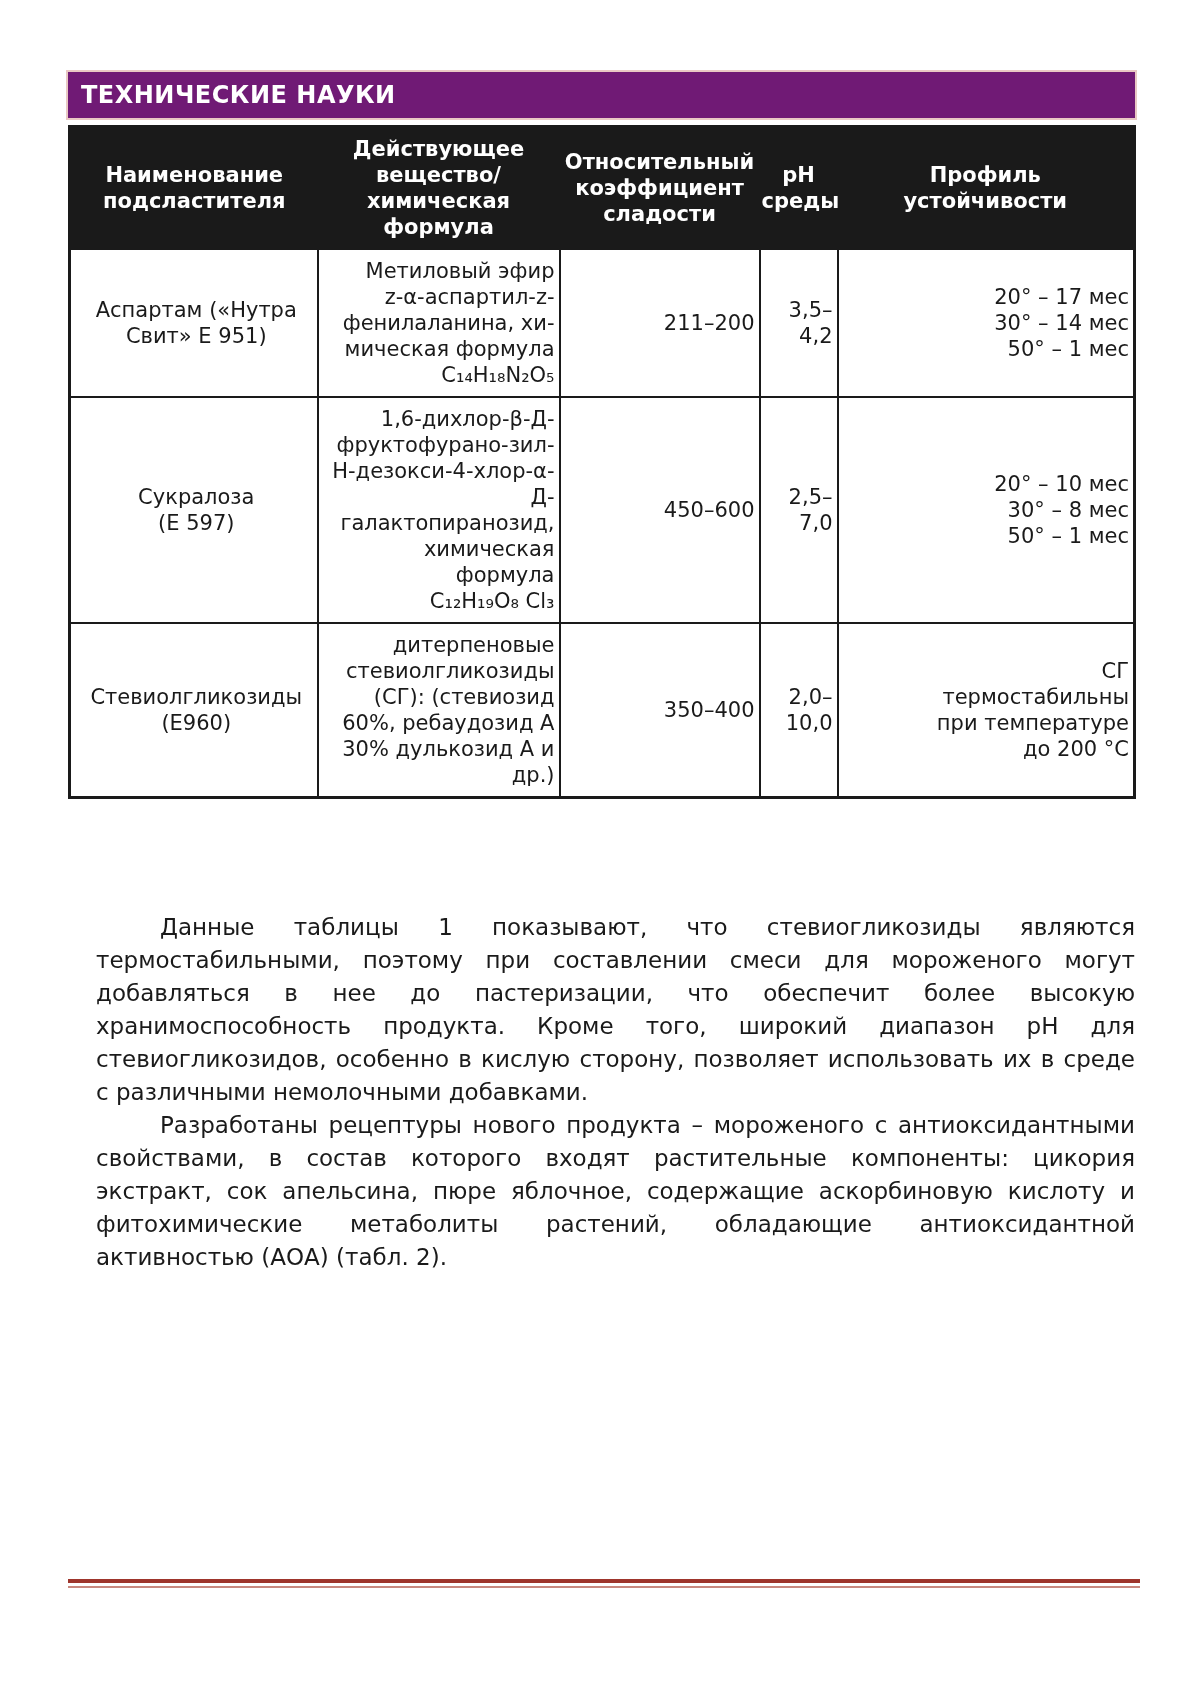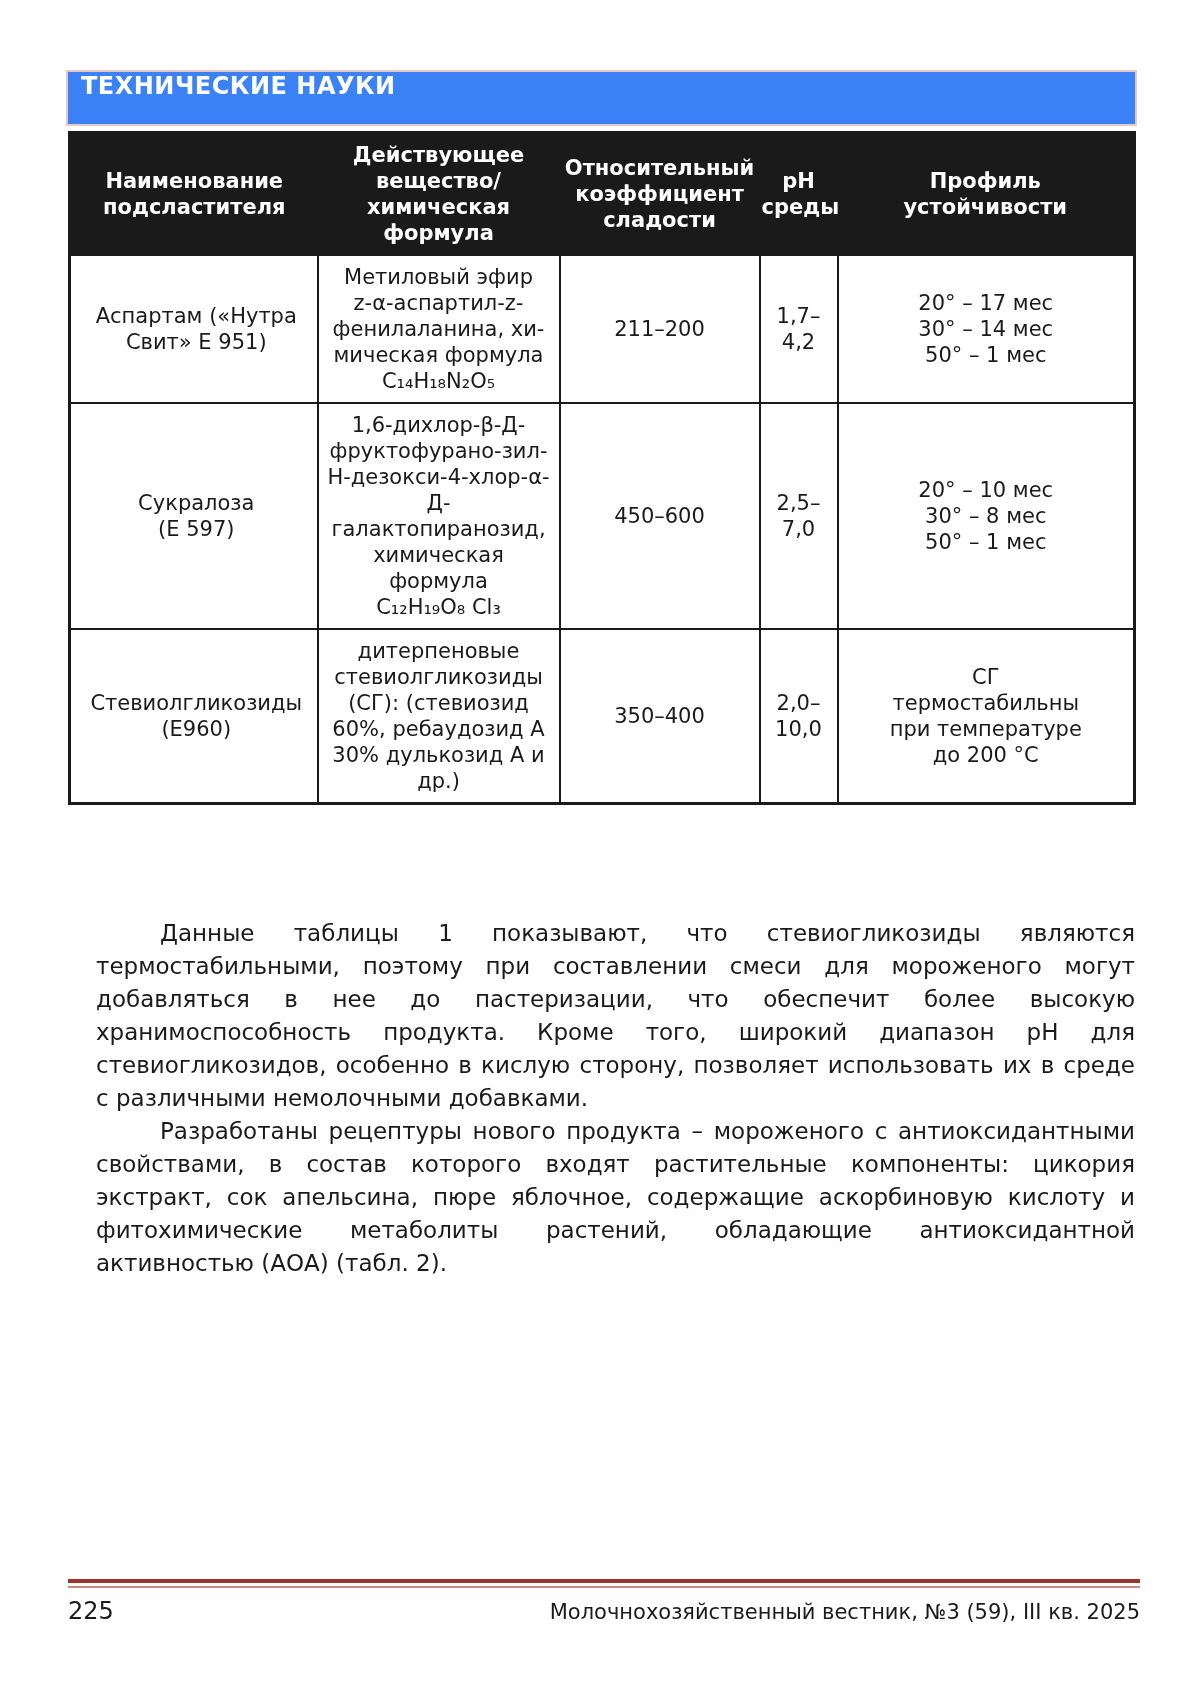--- a/index.html
+++ b/index.html
@@ -13,24 +13,25 @@
     overflow: hidden;
   }
   .content {
     position: absolute;
     left: 68px;
     top: 0;
     width: 1067px;
   }
   .section-band {
     margin-top: 72px;
-    height: 52px;
-    background: #3b82f6;
+    height: 46px;
+    background: #701a75;
     box-shadow: 0 0 0 2px #e9c8c4;
     display: flex;
+    align-items: center;
   }
   .section-band span {
     color: #ffffff;
     font-weight: bold;
     font-size: 24px;
     letter-spacing: 0.5px;
     padding-left: 13px;
   }
   .table-caption {
     margin-top: 10px;
@@ -54,21 +55,21 @@
     text-align: center;
     vertical-align: middle;
     white-space: pre-line;
     padding: 8px 2px;
     height: 88px;
   }
   table.sweeteners td {
     border: 2px solid #1a1a1a;
     font-size: 21px;
     line-height: 26px;
-    text-align: center;
+    text-align: right;
     vertical-align: middle;
     white-space: pre-line;
     padding: 8px 4px;
   }
   table.sweeteners td.cell-name {
     text-align: center;
     padding-left: 9px;
   }
   tr.row-1 td { height: 117px; }
   tr.row-2 td { height: 138px; }
@@ -143,21 +144,21 @@
       <tbody>
         <tr class="row-1">
           <td class="cell-name">Аспартам («Нутра
 Свит» Е 951)</td>
           <td>Метиловый эфир
 z-α-аспартил-z-
 фенилаланина, хи-
 мическая формула
 C₁₄H₁₈N₂O₅</td>
           <td>211–200</td>
-          <td>1,7–
+          <td>3,5–
 4,2</td>
           <td>20° – 17 мес
 30° – 14 мес
 50° – 1 мес</td>
         </tr>
         <tr class="row-2">
           <td class="cell-name">Сукралоза
 (Е 597)</td>
           <td>1,6-дихлор-β-Д-
 фруктофурано-зил-
@@ -194,18 +195,14 @@
 
     <div class="body-text">
       <p>Данные таблицы 1 показывают, что стевиогликозиды являются термостабильными, поэтому при составлении смеси для мороженого могут добавляться в нее до пастеризации, что обеспечит более высокую хранимоспособность продукта. Кроме того, широкий диапазон рН для стевиогликозидов, особенно в кислую сторону, позволяет использовать их в среде с различными немолочными добавками.</p>
       <p>Разработаны рецептуры нового продукта – мороженого с антиоксидантными свойствами, в состав которого входят растительные компоненты: цикория экстракт, сок апельсина, пюре яблочное, содержащие аскорбиновую кислоту и фитохимические метаболиты растений, обладающие антиоксидантной активностью (АОА) (табл. 2).</p>
     </div>
 
   </div>
 
   <div class="footer">
     <div class="footer-rule"></div>
-    <div class="footer-row">
-      <span class="page-number">225</span>
-      <span class="journal-line">Молочнохозяйственный вестник, №3 (59), III кв. 2025</span>
-    </div>
   </div>
 </div>
 
 </body></html>

